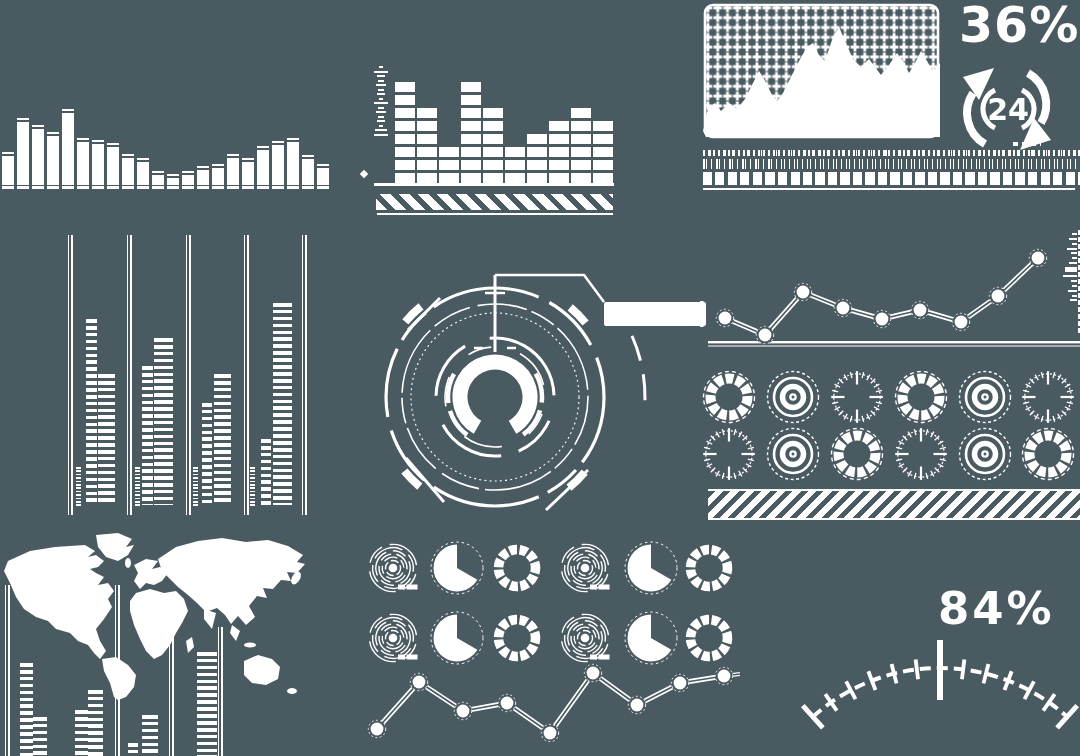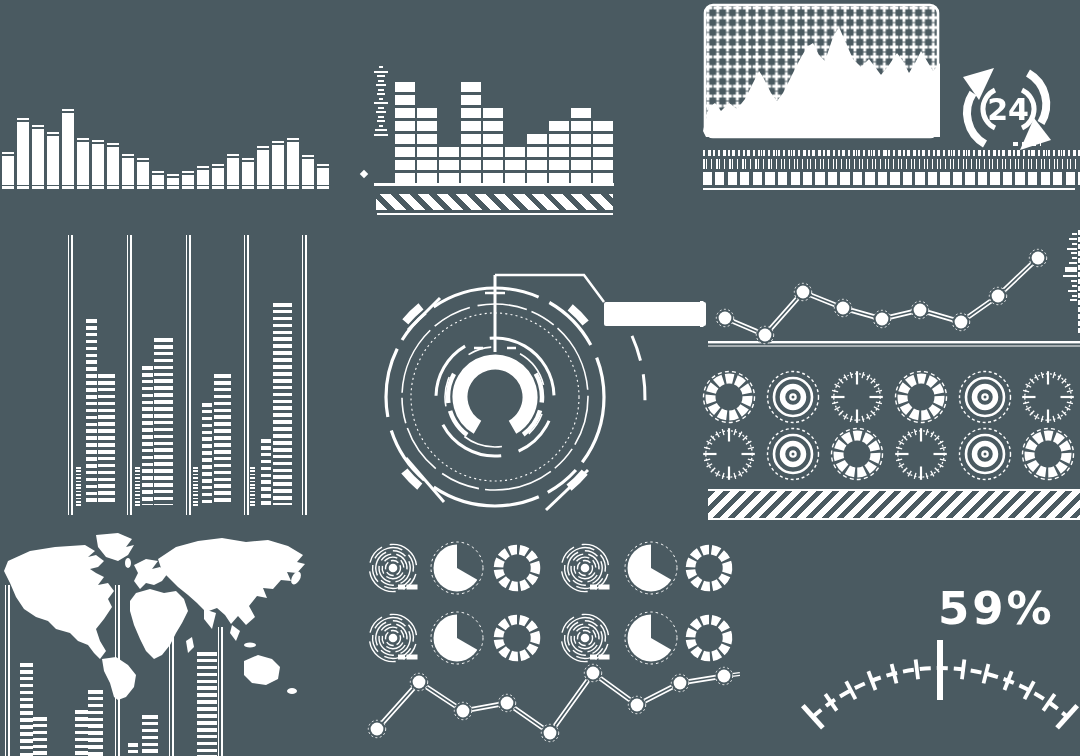--- a/index.html
+++ b/index.html
@@ -176,20 +176,21 @@
     <defs>
       <pattern id="plus" width="9.8" height="9.8" patternUnits="userSpaceOnUse">
         <path d="M3.5,0.6 h2.8 v2.9 h2.9 v2.8 h-2.9 v2.9 h-2.8 v-2.9 h-2.9 v-2.8 h2.9 z" fill="#fff"></path>
       </pattern>
     </defs>
     <rect x="2" y="2" width="233" height="132" rx="8" fill="url(#plus)"></rect>
     <rect x="2" y="2" width="233" height="132" rx="8" fill="none" stroke="#fff" stroke-width="2.6"></rect>
     <polygon id="mountain-shape" fill="#fff" points="0,128 6,104 12,100 18,108 26,100 34,106 42,96 50,80 56,68 60,74 68,90 74,98 80,90 88,74 96,58 104,44 110,40 116,52 122,58 130,34 136,24 142,38 150,56 158,64 166,56 172,64 178,72 186,62 194,50 200,58 206,70 212,60 218,48 224,58 230,68 237,60 237,134 3,134"></polygon>
   </svg>
 
+  <div id="stat36" class="abs big-num" style="left:959px;top:1px;">36%</div>
 
   <svg id="cycle24" class="abs" style="left:952px;top:56px;" width="112" height="100" viewBox="0 0 112 100">
     <path d="M33,88 A36,36 0 0 1 21,37" fill="none" stroke="#fff" stroke-width="8"></path>
     <polygon points="42,12 11,21 27,44" fill="#fff"></polygon>
     <path d="M76,17 A36,36 0 0 1 89,67" fill="none" stroke="#fff" stroke-width="8"></path>
     <polygon points="68,94 99,84 82,62" fill="#fff"></polygon>
     <path d="M43,34 A21,21 0 0 0 43,72" fill="none" stroke="#fff" stroke-width="5"></path>
     <path d="M70,34 A21,21 0 0 1 70,72" fill="none" stroke="#fff" stroke-width="5"></path>
     <text x="56" y="64" text-anchor="middle" font-size="30" font-weight="bold" fill="#fff" font-family="DejaVu Sans, sans-serif">24</text>
   </svg>
@@ -513,21 +514,21 @@
       <circle cx="277" cy="55" r="6.4" fill="#ffffff"></circle>
       <circle cx="277" cy="55" r="8.7" fill="none" stroke="#ffffff" stroke-width="0.9" stroke-dasharray="2 2.4"></circle>
       <circle cx="320" cy="33" r="9.2" fill="#4a5a61"></circle>
       <circle cx="320" cy="33" r="6.4" fill="#ffffff"></circle>
       <circle cx="320" cy="33" r="8.7" fill="none" stroke="#ffffff" stroke-width="0.9" stroke-dasharray="2 2.4"></circle>
       <circle cx="364" cy="26" r="9.2" fill="#4a5a61"></circle>
       <circle cx="364" cy="26" r="6.4" fill="#ffffff"></circle>
       <circle cx="364" cy="26" r="8.7" fill="none" stroke="#ffffff" stroke-width="0.9" stroke-dasharray="2 2.4"></circle>
     </svg>
 
-  <div id="stat95" class="abs big-num" style="left:938px;top:586px;">59%</div>
+  <div id="stat95" class="abs big-num" style="left:938px;top:586px;">84%</div>
   <svg id="arc-gauge" class="abs" style="left:795px;top:628px;" width="285" height="128" viewBox="0 0 285 128">
       <path d="M17.865184791816887,88.80248315929515 A190,190 0 0 1 272.134815208183,88.80248315929504" fill="none" stroke="#ffffff" stroke-width="4" stroke-dasharray="11 6"></path>
       <line x1="27.90214388719977" y1="99.94965554145605" x2="7.828225696434004" y2="77.65531077713422" stroke="#ffffff" stroke-width="5"></line>
       <line x1="41.75624145681165" y1="82.5526320279815" x2="30.284712729790726" y2="66.16959114220168" stroke="#ffffff" stroke-width="3.8"></line>
       <line x1="60.49511869853967" y1="71.06943328539313" x2="51.105687442821846" y2="53.41048142821461" stroke="#ffffff" stroke-width="3.8"></line>
       <line x1="80.49376908184587" y1="61.9555232305037" x2="73.32641009093986" y2="43.28391470055968" stroke="#ffffff" stroke-width="3.8"></line>
       <line x1="101.4540587920598" y1="55.346769270320635" x2="96.61562088006644" y2="35.9408547448007" stroke="#ffffff" stroke-width="3.8"></line>
       <line x1="123.06351818707351" y1="51.341692704562035" x2="120.62613131897056" y2="31.490769671735592" stroke="#ffffff" stroke-width="3.8"></line>
       <line x1="144.99999999999997" y1="72" x2="144.99999999999997" y2="12" stroke="#ffffff" stroke-width="6"></line>
       <line x1="166.9364818129266" y1="51.341692704562035" x2="169.37386868102953" y2="31.490769671735592" stroke="#ffffff" stroke-width="3.8"></line>

